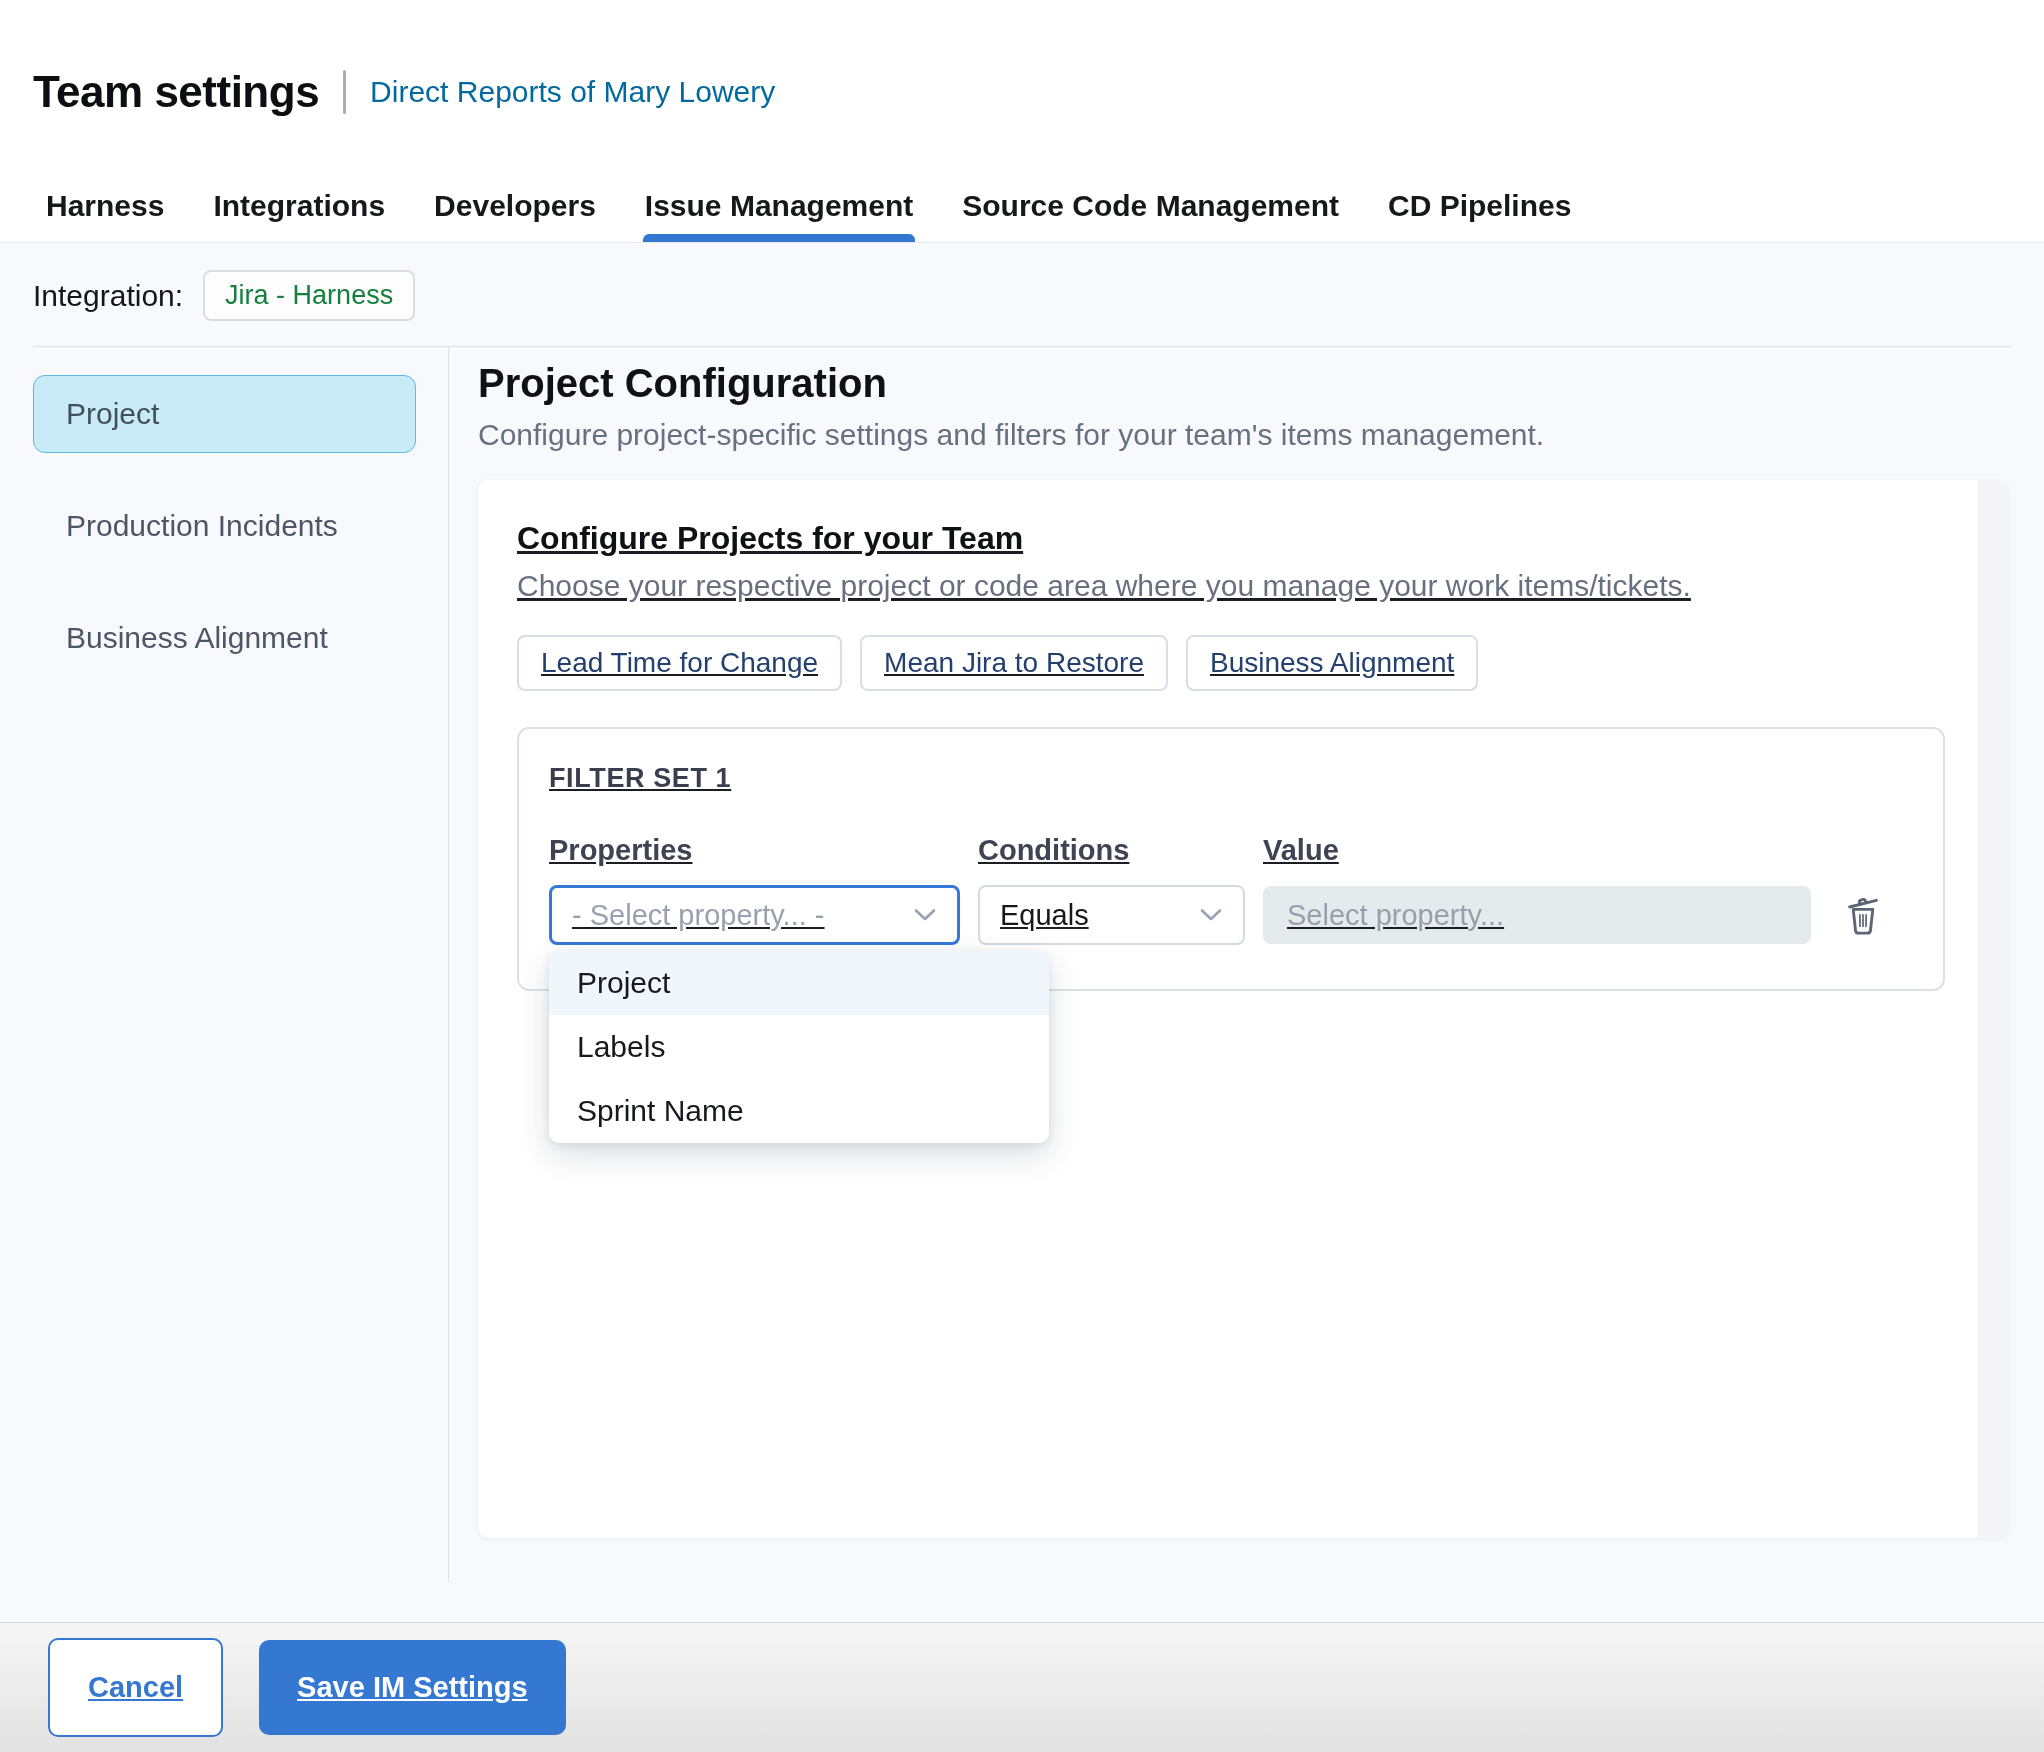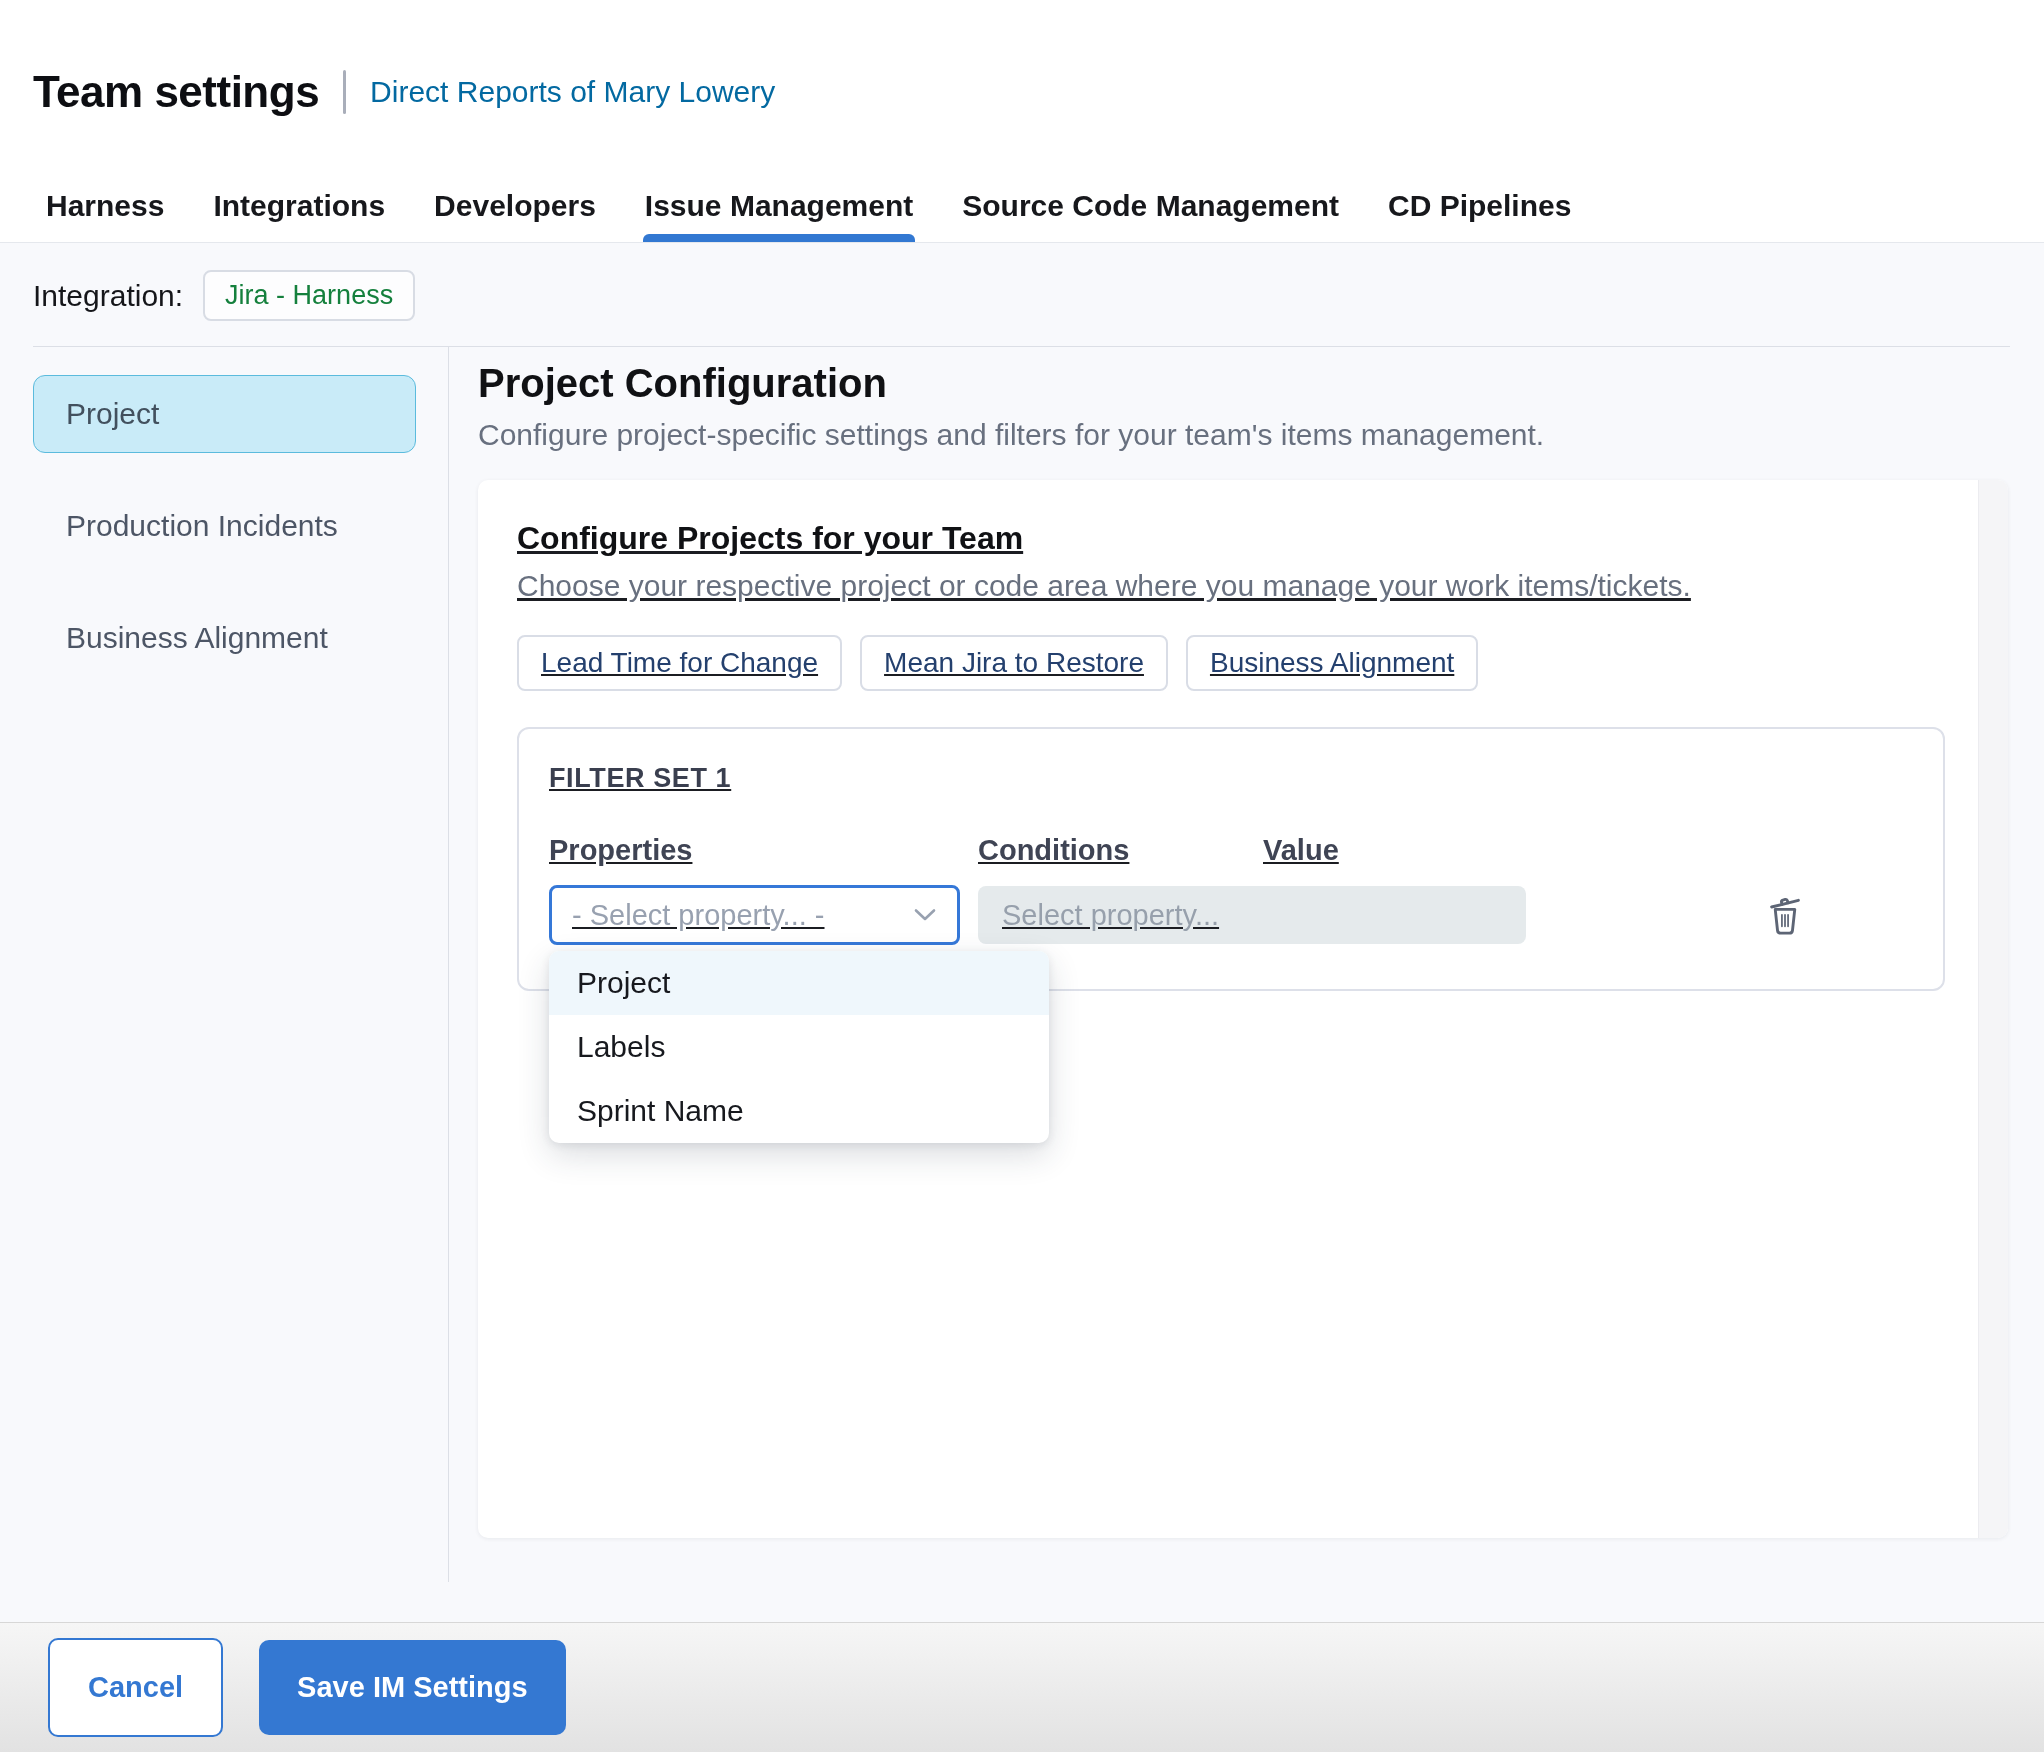--- a/index.html
+++ b/index.html
@@ -63,21 +63,21 @@
   
   .dropdown { position:absolute; left:30px; top:222px; width:500px; background:#ffffff; border-radius:10px;
               box-shadow:0 12px 32px rgba(40,50,70,.16), 0 2px 8px rgba(40,50,70,.10); z-index:5; }
   .dd-option { height:64px; display:flex; align-items:center; padding:0 28px; font-size:30px; color:#17191e; cursor:pointer; }
   .dd-option.highlighted { background:#eff7fc; border-radius:10px 10px 0 0; }
   .dd-option:last-child { border-radius:0 0 10px 10px; }
 
   
   .footer { height:130px; background:linear-gradient(#f6f6f6, #e2e2e2); border-top:1px solid #d7d7d7;
             display:flex; align-items:center; gap:36px; padding-left:48px; }
-  .btn { font-size:29px; font-weight:700; border-radius:10px; padding:31px 38px; cursor:pointer; }
+  .btn { font-size:29px; font-weight:700; border-radius:10px; padding:31px 38px; cursor:pointer;text-decoration:underline; }
   .btn-cancel { background:#ffffff; border:2px solid #3478d2; color:#3478d2; }
   .btn-save { background:#3478d2; border:none; color:#ffffff; }
 </style>
 </head>
 <body>
 
 <div class="page">
 
   <div class="header">
     <div class="page-title">Team settings</div>
@@ -139,20 +139,28 @@
             <div class="fs-grid">
               <div class="select focused">
                 <span>- Select property... -</span>
                 <span class="chev">
                   <svg width="24" height="14" viewBox="0 0 24 14">
                       <polyline points="3,2.5 12,11 21,2.5" fill="none" stroke="currentColor" stroke-width="2.6" stroke-linecap="round" stroke-linejoin="round"></polyline>
                     </svg>
                 </span>
               </div>
 
+              <div class="select normal">
+                <span>Equals</span>
+                <span class="chev">
+                  <svg width="24" height="14" viewBox="0 0 24 14">
+                      <polyline points="3,2.5 12,11 21,2.5" fill="none" stroke="currentColor" stroke-width="2.6" stroke-linecap="round" stroke-linejoin="round"></polyline>
+                    </svg>
+                </span>
+              </div>
 
               <input class="value-input" type="text" placeholder="Select property..." style="">
 
               <button class="trash-btn">
                 <span>
                   <svg width="46" height="46" viewBox="0 0 24 24" fill="none" stroke="currentColor" stroke-width="1.5" stroke-linecap="round" stroke-linejoin="round">
                     <path d="M6.9 9.6 L8.1 20.6 a1.6 1.6 0 0 0 1.6 1.4 h4.6 a1.6 1.6 0 0 0 1.6 -1.4 L17.1 9.6 Z"></path>
                     <path d="M10.4 12.4 v6" stroke-width="0.9"></path>
                     <path d="M12 12.4 v6" stroke-width="0.9"></path>
                     <path d="M13.6 12.4 v6" stroke-width="0.9"></path>

